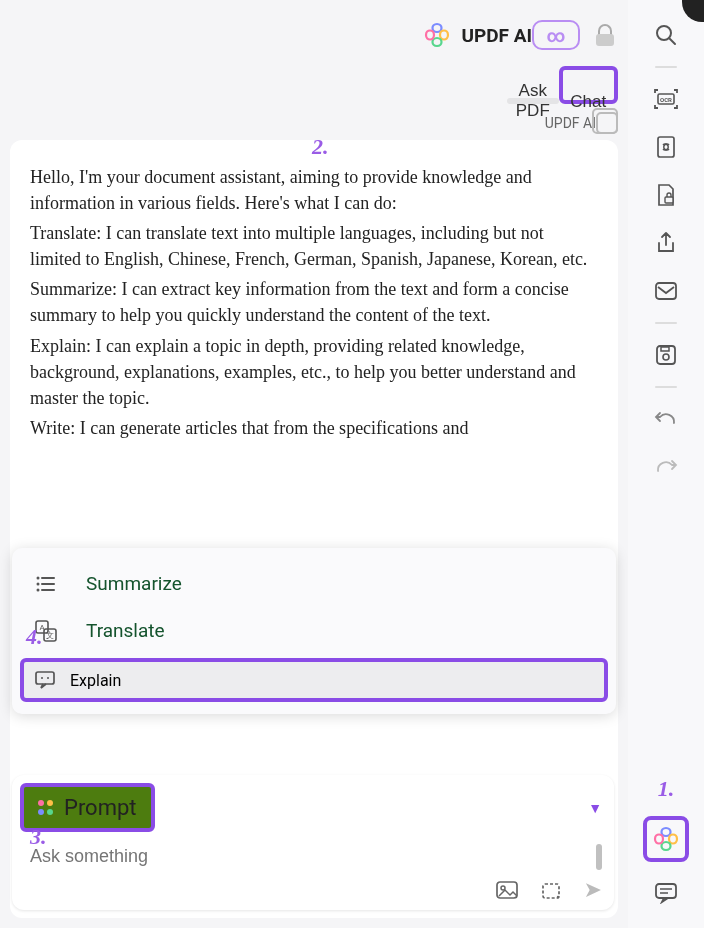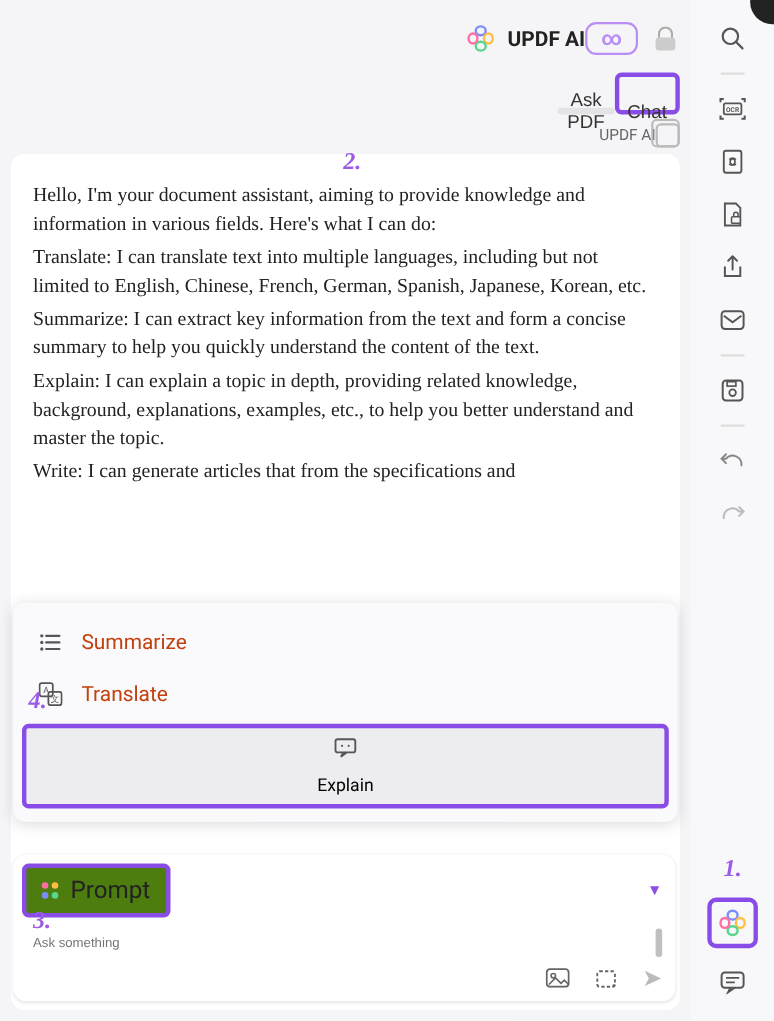--- a/index.html
+++ b/index.html
@@ -26,32 +26,32 @@
 
 .callout { position: absolute; color: #9a5ce6; font-family: Georgia, serif; font-style: italic; font-weight: 700; font-size: 22px; }
 .ai-label-row { display: flex; align-items: center; padding: 8px 0 6px 2px; color: #666; font-size: 14px; }
 .copy-square { width: 22px; height: 22px; border: 2px solid #bbb; border-radius: 5px; margin-left: auto; position: relative; }
 .copy-square::before { content: ""; position: absolute; width: 22px; height: 22px; border: 2px solid #bbb; border-radius: 5px; top: -6px; left: -6px; }
 
 .msg-card { background: #fff; border-radius: 12px; flex: 1; padding: 24px 20px; font-size: 18px; line-height: 1.45; color: #222; overflow: hidden; font-family: Liberation Serif, serif; }
 .msg-card p { margin-bottom: 4px; }
 
 .popup { position: absolute; left: 12px; right: 12px; top: 548px; background: #fafafc; border-radius: 10px; box-shadow: 0 2px 14px rgba(0,0,0,0.15); padding: 12px 0; }
-.popup-item { display: flex; align-items: center; gap: 16px; padding: 12px 22px; font-size: 19px; color: #c2410c; cursor: pointer; }
+.popup-item { display: flex; align-items: center; gap: 28px; padding: 12px 22px; font-size: 19px; color: #14532d; cursor: pointer; }
 .popup-item .pic { width: 24px; display: flex; align-items: center; justify-content: center; }
-.explain-box { border: 4px solid #8a4ce6; border-radius: 6px; margin: 4px 8px 0; display: flex; align-items: center; gap: 14px; padding: 8px 10px; background: #ededef; flex-direction: column; }
+.explain-box { border: 4px solid #8a4ce6; border-radius: 6px; margin: 4px 8px 0; display: flex; align-items: center; gap: 14px; padding: 8px 10px; background: #ededef; }
 
 .input-card { position: absolute; left: 12px; right: 14px; bottom: 18px; background: #fff; border-radius: 12px; box-shadow: 0 1px 3px rgba(0,0,0,0.1); padding: 8px 12px 8px 8px; }
 .prompt-row { display: flex; align-items: center; }
 .prompt-btn { display: inline-flex; align-items: center; gap: 10px; background: #4d7c0f; border-radius: 6px; padding: 8px 14px; font-size: 22px; color: #222; border: 4px solid #8a4ce6; }
 .prompt-dots { width: 16px; height: 16px; display: grid; grid-template-columns: 1fr 1fr; gap: 2px; }
 .prompt-dots span { width: 6px; height: 6px; border-radius: 50%; }
 .chev { margin-left: auto; color: #8a4ce6; font-size: 14px; }
 .text-input-row { display: flex; align-items: center; margin-top: 10px; }
-.text-input { border: none; outline: none; font-size: 12px; color: #888; flex: 1; background: transparent; padding: 4px 0 4px 10px; }
+.text-input { border: none; outline: none; font-size: 18px; color: #888; flex: 1; background: transparent; padding: 4px 0 4px 10px; }
 .mini-scrollbar { width: 6px; height: 26px; background: #c0c0c0; border-radius: 3px; }
 .action-row { display: flex; align-items: center; gap: 22px; justify-content: flex-end; margin-top: 6px; }
 .action-row .ic { width: 22px; height: 18px; }
 .send-arrow { color: #bbb; font-size: 22px; }
 
 .rt-btn { width: 34px; height: 34px; display: flex; align-items: center; justify-content: center; color: #555; position: relative; }
 .rt-sep { width: 22px; height: 2px; background: #ddd; border-radius: 1px; }
 .ai-box { border: 4px solid #8a4ce6; border-radius: 8px; width: 46px; height: 46px; display: flex; align-items: center; justify-content: center; }
 
 svg { display: block; }

